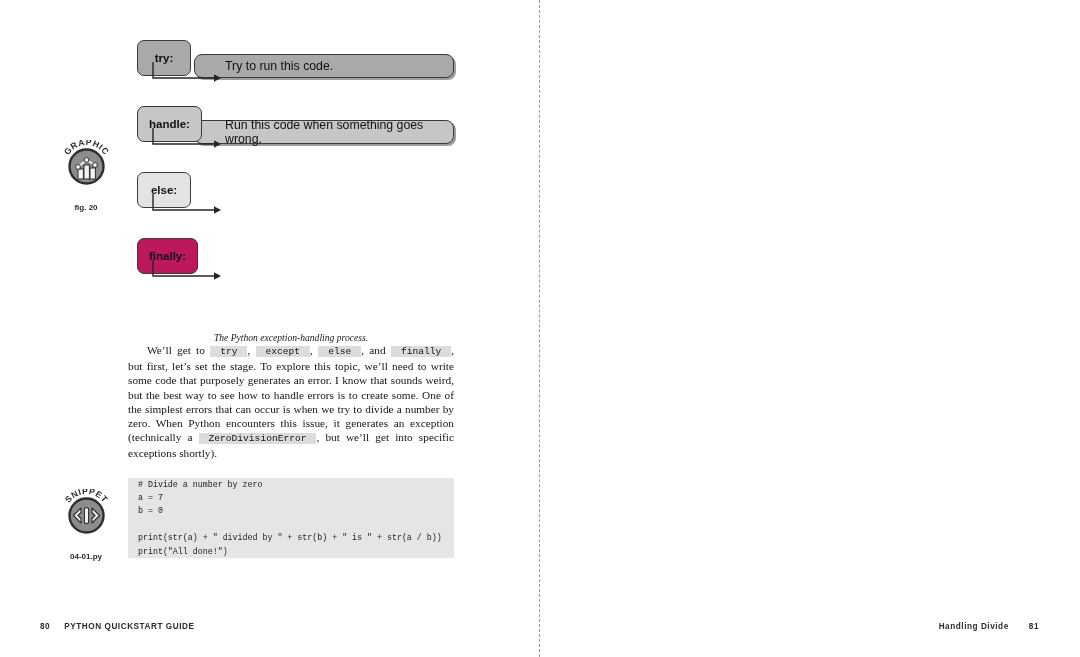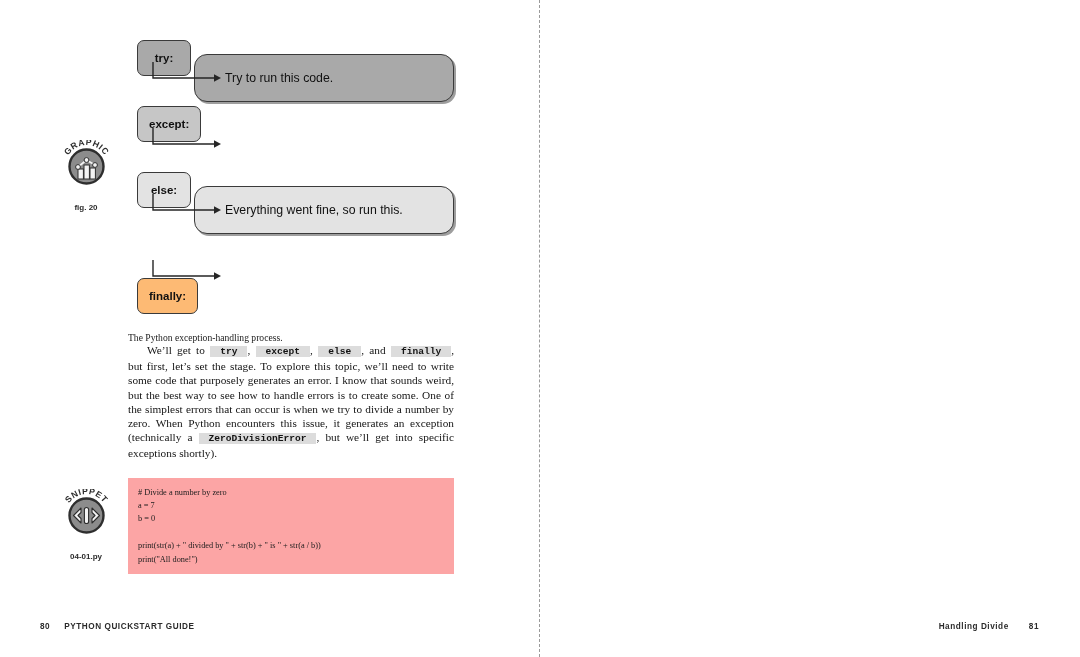--- a/index.html
+++ b/index.html
@@ -112,23 +112,23 @@
     font-weight: 700;
     font-size: 11.5px;
     color: #111111;
     z-index: 3;
   }
   .flow-body {
     position: absolute;
     left: 66px;
     top: 14px;
     right: 0;
-    height: 48px;
+    height: 24px;
     border: 1.3px solid #3a3a3a;
-    border-radius: 13px;
+    border-radius: 8px;
     box-sizing: border-box;
     display: flex;
     align-items: center;
     padding-left: 30px;
     font-family: "Liberation Sans", sans-serif;
     font-size: 12.3px;
     color: #111111;
     z-index: 2;
     box-shadow: 2px 2px 0 rgba(40,40,40,0.45);
   }
@@ -138,60 +138,60 @@
     top: 0;
     width: 326px;
     height: 62px;
     z-index: 4;
     pointer-events: none;
   }
   
   .sh-1 { background: #a9a9a9; }
   .sh-2 { background: #c6c6c6; }
   .sh-3 { background: #e3e3e3; text-align: center; }
-  .sh-4 { background: #fdba74; margin-top: 40px; }
+  .sh-4 { background: #be185d; }
 
   .fig-caption {
     position: absolute;
     top: 292px;
     left: 0;
     width: 326px;
-    text-align: left;
+    text-align: center;
     font-family: "Liberation Serif", serif;
     font-size: 9.6px;
     color: #1a1a1a;
+    font-style: italic;
   }
 
   
   p.body {
     margin: 0;
     font-family: "Liberation Serif", serif;
     font-size: 11.3px;
     line-height: 14.2px;
     text-align: justify;
     text-indent: 19px;
     color: #141414;
     hyphens: none;
   }
   .kw {
     font-family: "Liberation Mono", monospace;
     font-size: 9.6px;
     background: #dcdcdc;
     padding: 0 10px;
     color: #141414;
-    font-weight: bold;
   }
 
   .codeblock {
-    background: #fca5a5;
-    font-family: Liberation Serif, serif;
+    background: #e5e5e5;
+    font-family: Liberation Mono, monospace;
     font-size: 8.3px;
     line-height: 13.4px;
     color: #1c1c1c;
-    padding: 8px 10px;
+    padding: 0 10px;
     white-space: pre;
     box-sizing: border-box;
     overflow: hidden;
   }
   .gap-m  { height: 13px; }
   .gap-l  { height: 17px; }
 </style>
 </head>
 <body>
 
@@ -248,33 +248,33 @@
           <div class="flow-label sh-1">
             <span>try:</span>
           </div>
           <svg class="flow-connector" viewBox="0 0 326 62">
             <path d="M25 22 L25 38 L86 38" fill="none" stroke="#262626" stroke-width="1.4"></path>
             <path d="M86 34.2 L93 38 L86 41.8 Z" fill="#262626"></path>
           </svg>
         </div>
 
         <div class="flow-row" style="top:66px;">
+          <div class="flow-body sh-2">
+            <span>Run this code when something goes wrong.</span>
+          </div>
           <div class="flow-label sh-2">
-            <span>except:</span>
+            <span>handle:</span>
           </div>
           <svg class="flow-connector" viewBox="0 0 326 62">
             <path d="M25 22 L25 38 L86 38" fill="none" stroke="#262626" stroke-width="1.4"></path>
             <path d="M86 34.2 L93 38 L86 41.8 Z" fill="#262626"></path>
           </svg>
         </div>
 
         <div class="flow-row" style="top:132px;">
-          <div class="flow-body sh-3">
-            <span>Everything went fine, so run this.</span>
-          </div>
           <div class="flow-label sh-3">
             <span>else:</span>
           </div>
           <svg class="flow-connector" viewBox="0 0 326 62">
             <path d="M25 22 L25 38 L86 38" fill="none" stroke="#262626" stroke-width="1.4"></path>
             <path d="M86 34.2 L93 38 L86 41.8 Z" fill="#262626"></path>
           </svg>
         </div>
 
         <div class="flow-row" style="top:198px;">

